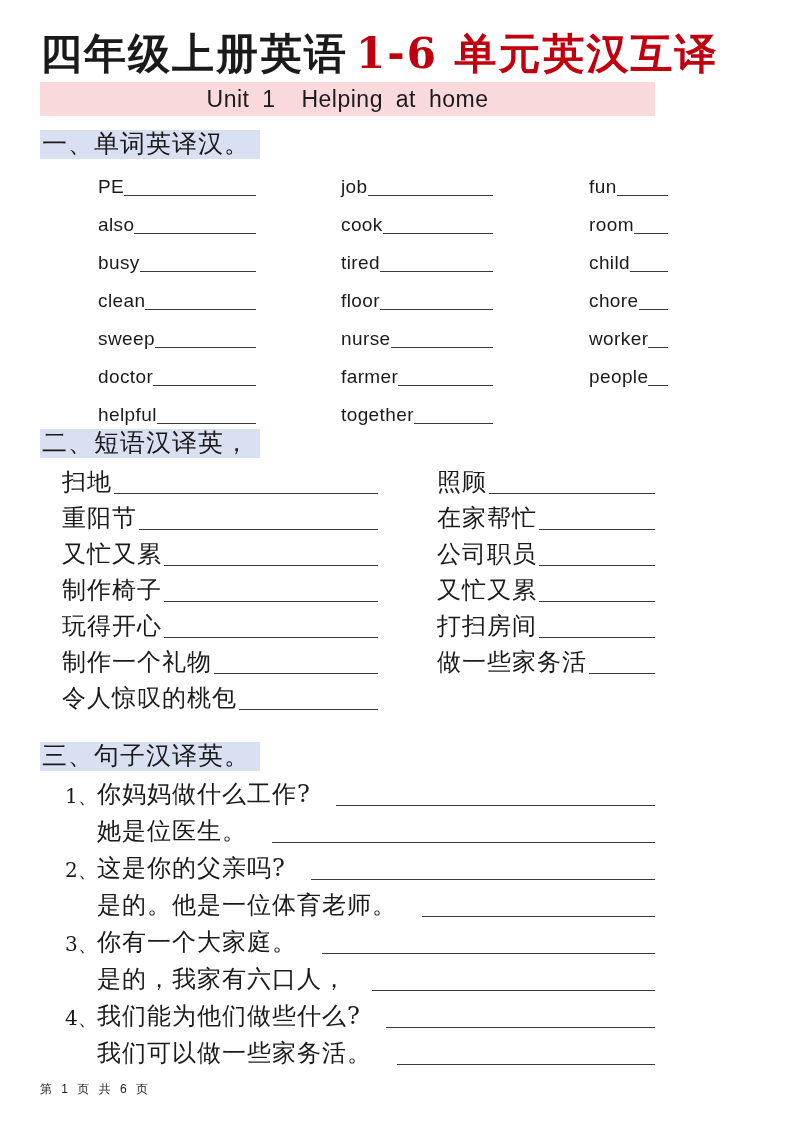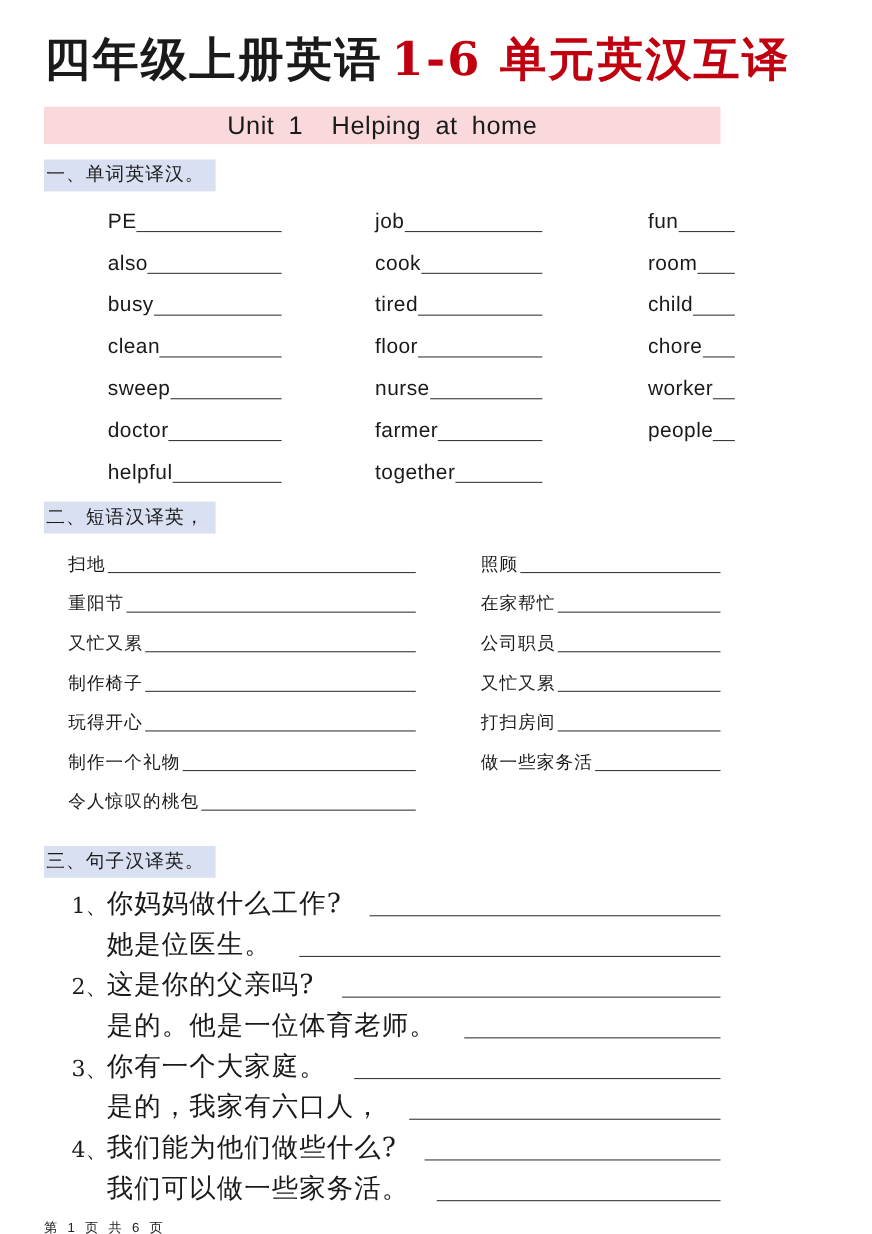--- a/index.html
+++ b/index.html
@@ -25,39 +25,39 @@
     font-family:"DejaVu Serif",serif;
     font-weight:bold;
     font-size:42px;
     line-height:56px;
     letter-spacing:2px;
     white-space:nowrap;
   }
   .title .red{color:var(--title-red);margin-left:8px;}
 
   .banner{
-    margin-top:15px;
+    margin-top:0;
     height:34px;
     background:var(--banner-bg);
     text-align:center;
     font-size:23px;
     line-height:34px;
     white-space:pre;
     word-spacing:6px;
     letter-spacing:0.5px;
   }
 
   .heading-row{margin-top:14px;}
-  .heading-row.h2{margin-top:12px;}
+  .heading-row.h2{margin-top:0;}
   .heading-row.h3{margin-top:28px;}
   .sec-heading{
     display:inline-block;
     background:var(--heading-bg);
     font-family:"DejaVu Serif",serif;
-    font-size:17px;
+    font-size:25px;
     line-height:26px;
     padding:1px 10px 2px 2px;
     letter-spacing:1px;
   }
 
   .blank{flex:1 1 auto;border-bottom:1.7px solid var(--line);min-width:20px;}
 
   
   .words-grid{
     display:grid;
@@ -74,21 +74,21 @@
   .phrases-grid{
     display:grid;
     grid-template-columns:316px 1fr;
     column-gap:59px;
     padding-left:22px;
     margin-top:4px;
   }
   .phrase-cell{height:36px;display:flex;align-items:flex-end;padding-bottom:4px;}
   .phrase-label{
     font-family:"DejaVu Serif",serif;
-    font-size:16px;line-height:1;letter-spacing:1px;flex:0 0 auto;
+    font-size:24px;line-height:1;letter-spacing:1px;flex:0 0 auto;
   }
   .phrase-cell .blank{margin-left:2px;}
 
   
   .sentences{padding-left:25px;margin-top:4px;}
   .sentence-line{height:37px;display:flex;align-items:flex-end;padding-bottom:6px;}
   .sentence-num{
     width:32px;flex:0 0 auto;
     font-family:"DejaVu Serif",serif;font-size:20px;line-height:1;
   }

